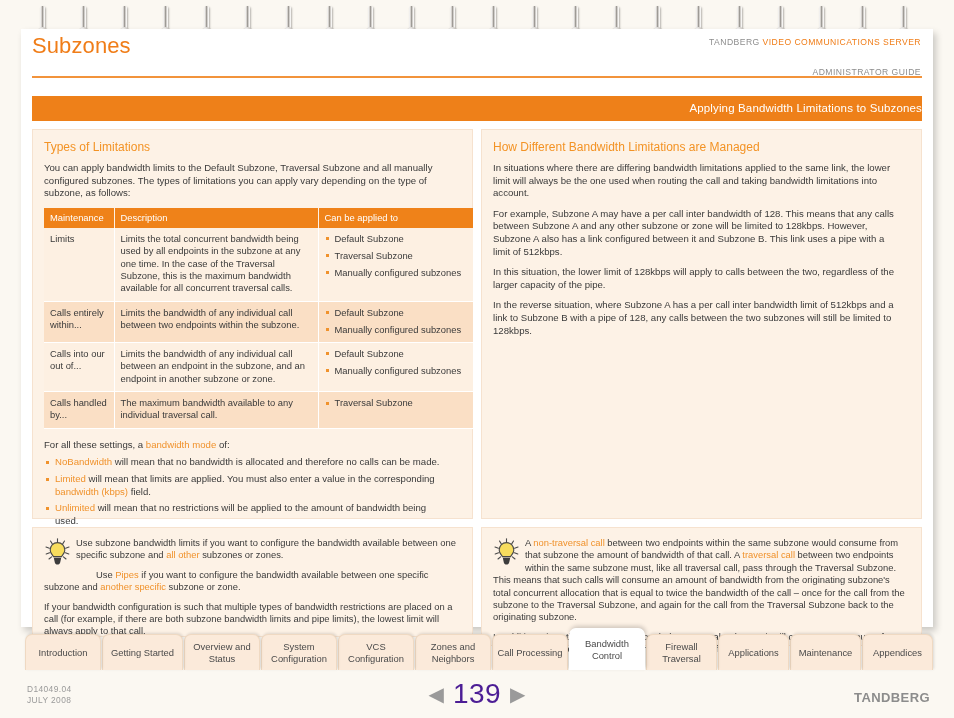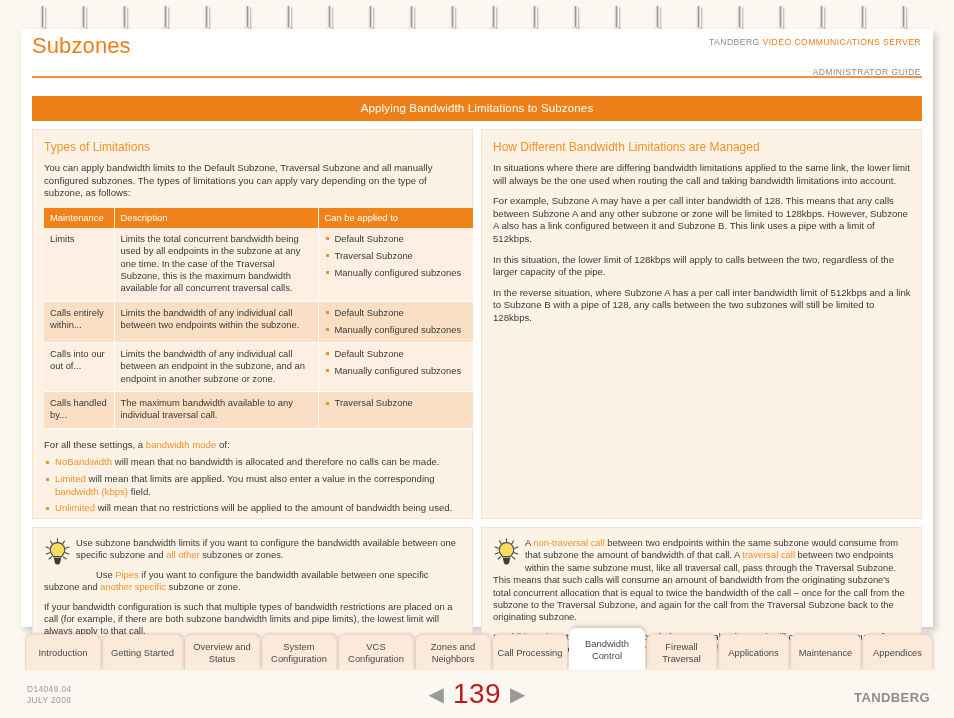--- a/index.html
+++ b/index.html
@@ -42,30 +42,30 @@
   .hdr-right{position:absolute;right:12px;top:7px;text-align:right;line-height:12px;}
   .hdr-line1{font-size:8.6px;color:#8d8d8d;letter-spacing:.45px;}
   .hdr-line1 .em{color:#f07d18;}
   .hdr-line2{font-size:8.6px;color:#8d8d8d;letter-spacing:.45px;margin-top:18px;}
   .hdr-rule{position:absolute;left:11px;right:11px;top:47px;height:2px;background:#f2933b;}
 
   
   .banner{
     position:absolute;left:11px;top:67px;width:890px;height:25px;
     background:#ee8019;color:#fff;
-    font-size:11.5px;line-height:25px;text-align:center;letter-spacing:.15px;
+    font-size:11.5px;line-height:25px;text-align:right;letter-spacing:.15px;
   }
 
   
   .cols{position:absolute;left:11px;top:100px;width:890px;}
   .panel{
     background:#fdf2e6;
     border:1px solid #f6e2cf;
     box-sizing:border-box;
-    padding:10px 8px 12px 11px;
+    padding:10px 21px 12px 11px;
   }
   .panel-left{position:absolute;left:0;top:0;width:441px;height:390px;}
   .panel-right{position:absolute;left:449px;top:0;width:441px;height:390px;}
 
   .sec-title{
     font-size:12px;color:#f39325;margin:0 0 8px 0;font-weight:400;
   }
   p.body{
     font-size:9.6px;color:#3a3a3a;line-height:12.6px;margin:0 0 8px 0;
   }
@@ -139,21 +139,21 @@
   .tab.active{
     background:#ffffff;border-color:#ffffff;height:42px;top:-6px;
     box-shadow:1px -2px 4px rgba(0,0,0,.18);
   }
   .tab span{display:block;padding:0 4px;}
 
   
   .foot-left{position:absolute;left:27px;top:684px;font-size:8.4px;color:#9a9a9a;line-height:11px;letter-spacing:.4px;}
   .pager{position:absolute;left:0;right:0;top:678px;text-align:center;}
   .pager .arrow{display:inline-block;vertical-align:middle;color:#9a9a9a;font-size:20px;line-height:20px;}
-  .pager .pnum{display:inline-block;vertical-align:middle;font-size:28px;color:#b91c1c;margin:0 9px;letter-spacing:.5px;}
+  .pager .pnum{display:inline-block;vertical-align:middle;font-size:28px;color:#4c1d95;margin:0 9px;letter-spacing:.5px;}
   .brand{position:absolute;right:24px;top:690px;font-size:13px;font-weight:bold;color:#8c8c8c;letter-spacing:.4px;}
 </style>
 </head>
 <body>
 
 <div class="page">
 
   <div class="spiral" id="spiral">
       <div class="wire" style="left: 40px;"></div>
       <div class="wire" style="left: 81px;"></div>

